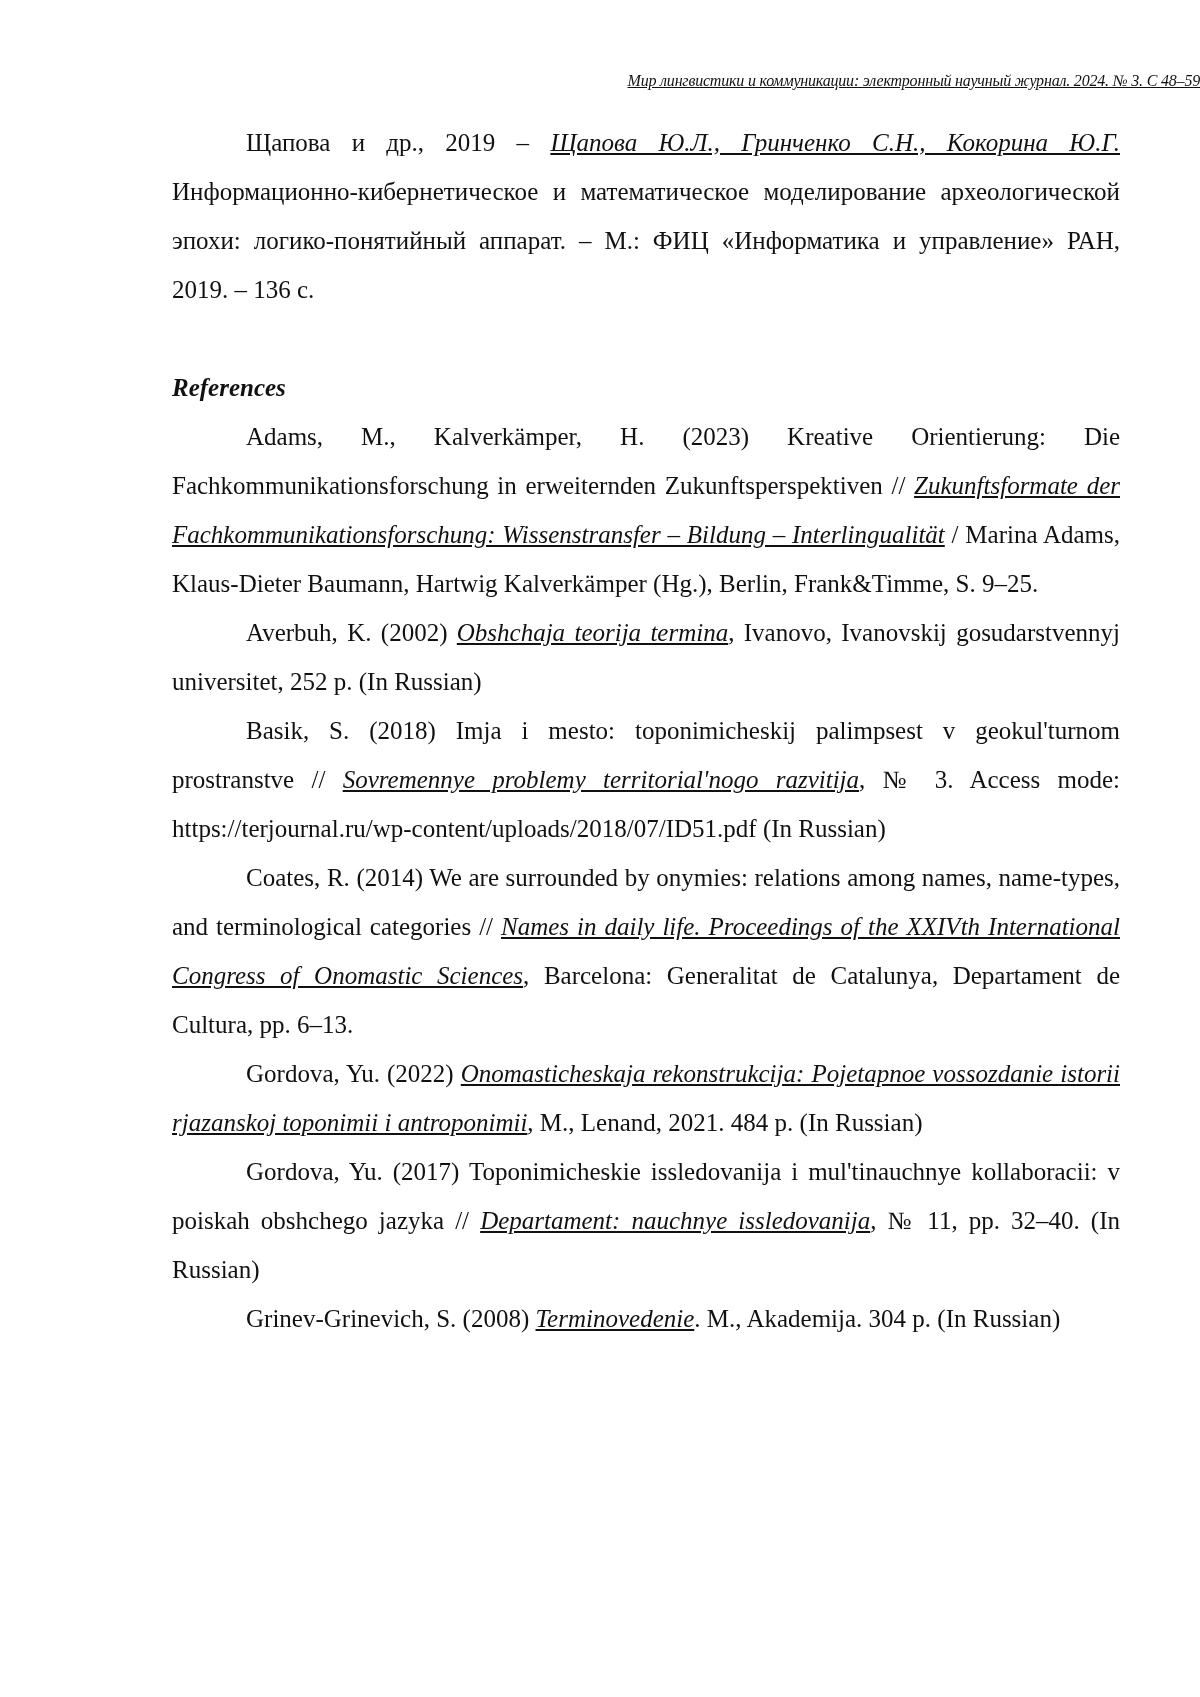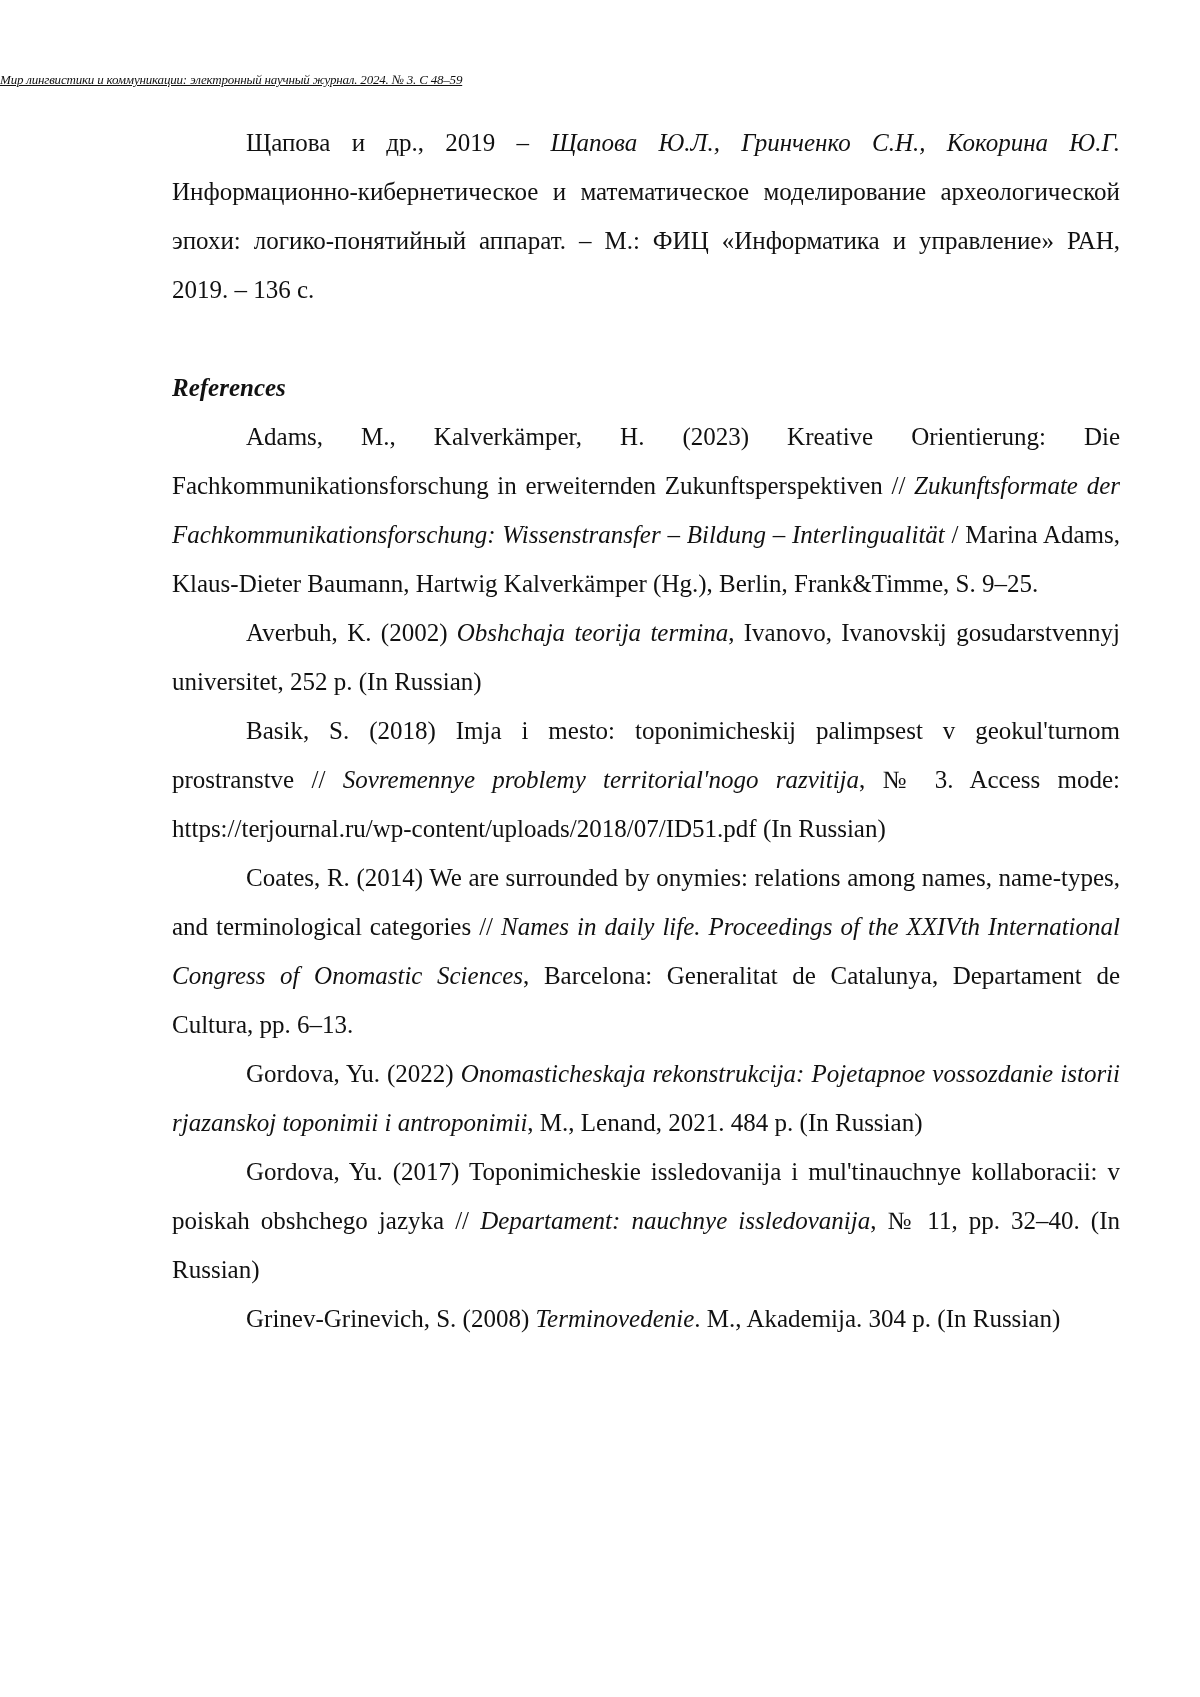--- a/index.html
+++ b/index.html
@@ -1,25 +1,25 @@
 <!DOCTYPE html>
 <html><head>
 <meta charset="utf-8">
 <style>
   html, body { margin: 0; padding: 0; background: #ffffff; }
   body { width: 1200px; height: 1697px; position: relative; overflow: hidden;
          font-family: "Liberation Serif", serif; color: #111; }
   .page { position: absolute; left: 0; top: 0; width: 1200px; height: 1697px; }
-  .running-head { position: absolute; top: 72px; left: 0; width: 1200px; text-align: left;
-    font-style: italic; font-size: 13px; text-decoration: underline; letter-spacing: -0.2px; }
+  .running-head { position: absolute; top: 72px; left: 0; width: 1200px; text-align: right;
+    font-style: italic; font-size: 16px; text-decoration: underline; letter-spacing: -0.2px; }
   .body { position: absolute; left: 172px; width: 948px; top: 118px;
     font-size: 25px; line-height: 49px; text-align: justify; }
   .para { margin: 0; text-indent: 74px; text-align: justify; }
   .heading { text-align: left; font-weight: bold; font-style: italic; margin: 0; margin-top: 49px; text-indent: 0; }
-  i, .it { font-style: italic; }
+  i, .it { font-style: italic; text-decoration: underline; }
 </style>
 </head>
 <body>
 
 <div class="page">
   <div class="running-head">Мир лингвистики и коммуникации: электронный научный журнал. 2024. № 3. С 48–59</div>
 
   <div class="body">
     <p class="para"><span>Щапова и др., 2019 – </span><i>Щапова Ю.Л., Гринченко С.Н., Кокорина Ю.Г.</i><span> Информационно-кибернетическое и математическое моделирование археологической эпохи: логико-понятийный аппарат. – М.: ФИЦ «Информатика и управление» РАН, 2019. – 136 с.</span></p>
 

